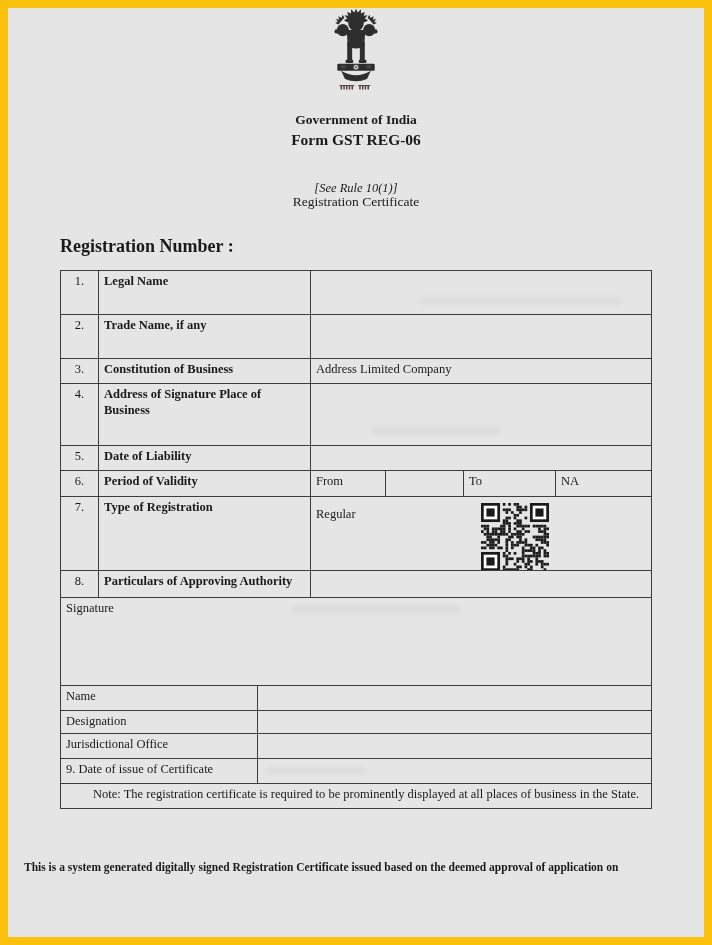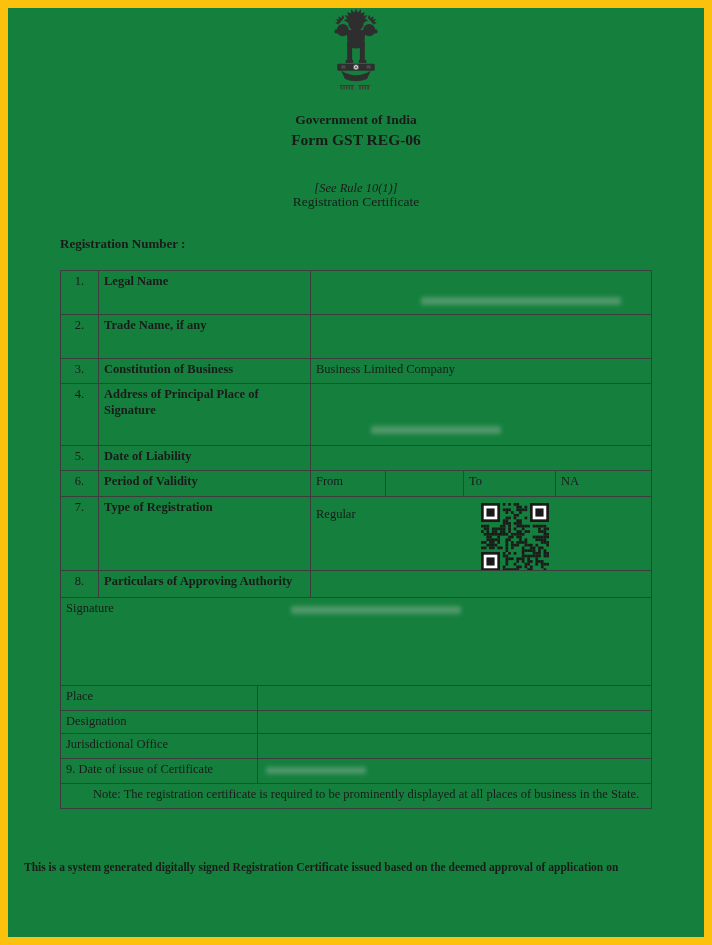--- a/index.html
+++ b/index.html
@@ -1,32 +1,32 @@
 <!DOCTYPE html>
 <html><head>
 <meta charset="utf-8">
 <style>
   * { margin:0; padding:0; box-sizing:border-box; }
   html,body { background:#ffffff; }
   .page {
     position:relative;
     width:712px; height:945px;
     border:8px solid #FCC10D;
-    background:#15803d;
+    background:#e5e5e5;
     font-family:"Liberation Serif", serif;
     color:#1a1a1a;
     overflow:hidden;
   }
   .emblem-wrap { position:absolute; top:1px; left:0; right:0; text-align:center; }
   .heading { position:absolute; left:0; right:0; text-align:center; white-space:nowrap; }
   .h-gov  { top:104px; font-size:13.5px; font-weight:bold; }
   .h-form { top:123px; font-size:15.5px; font-weight:bold; }
   .h-rule { top:144px; font-size:12.5px; font-style:italic;margin-top:29px; }
   .h-cert { top:186px; font-size:13.5px; font-weight:normal; }
-  .reg-num { position:absolute; top:228px; left:52px; font-size:13px; font-weight:bold; }
+  .reg-num { position:absolute; top:228px; left:52px; font-size:18px; font-weight:bold; }
 
   .tables { position:absolute; top:262px; left:52px; width:591px; }
   table { border-collapse:collapse; table-layout:fixed; width:591px; font-size:12.5px; }
   table.lower { margin-top:-1px;border-radius:14px; }
   td { border:1px solid #3d3d3d; vertical-align:top; padding:3px 5px; line-height:1.25; overflow:hidden; }
   td.num { text-align:center; padding-left:2px; padding-right:2px; }
   td.lbl { font-weight:bold; }
   td.val { font-weight:normal; }
   td.sig-cell { height:88px; }
   .reg-cell { position:relative; padding-top:10px; }
@@ -117,25 +117,25 @@
         </td>
       </tr>
       <tr>
         <td class="num" style="height:44px">2.</td>
         <td class="lbl">Trade Name, if any</td>
         <td class="val" colspan="4"></td>
       </tr>
       <tr>
         <td class="num" style="height:25px">3.</td>
         <td class="lbl">Constitution of Business</td>
-        <td class="val" colspan="4">Business Limited Company</td>
+        <td class="val" colspan="4">Address Limited Company</td>
       </tr>
       <tr>
         <td class="num" style="height:62px">4.</td>
-        <td class="lbl">Address of Principal Place of Signature</td>
+        <td class="lbl">Address of Signature Place of Business</td>
         <td class="val" colspan="4" style="position:relative">
           <span></span>
           <span class="smudge" style="left:60px; top:42px; width:130px; height:8px"></span>
         </td>
       </tr>
       <tr>
         <td class="num" style="height:25px">5.</td>
         <td class="lbl">Date of Liability</td>
         <td class="val" colspan="4"></td>
       </tr>
@@ -404,21 +404,21 @@
           <col style="width:394px">
         </colgroup>
       <tbody>
           <tr>
         <td class="sig-cell" colspan="2" style="position:relative">
           <span>Signature</span>
           <span class="smudge" style="left:230px; top:8px; width:170px; height:8px"></span>
         </td>
       </tr>
       <tr>
-        <td style="height:25px">Place</td>
+        <td style="height:25px">Name</td>
         <td></td>
       </tr>
       <tr>
         <td style="height:14px">Designation</td>
         <td></td>
       </tr>
       <tr>
         <td style="height:25px">Jurisdictional Office</td>
         <td></td>
       </tr>

